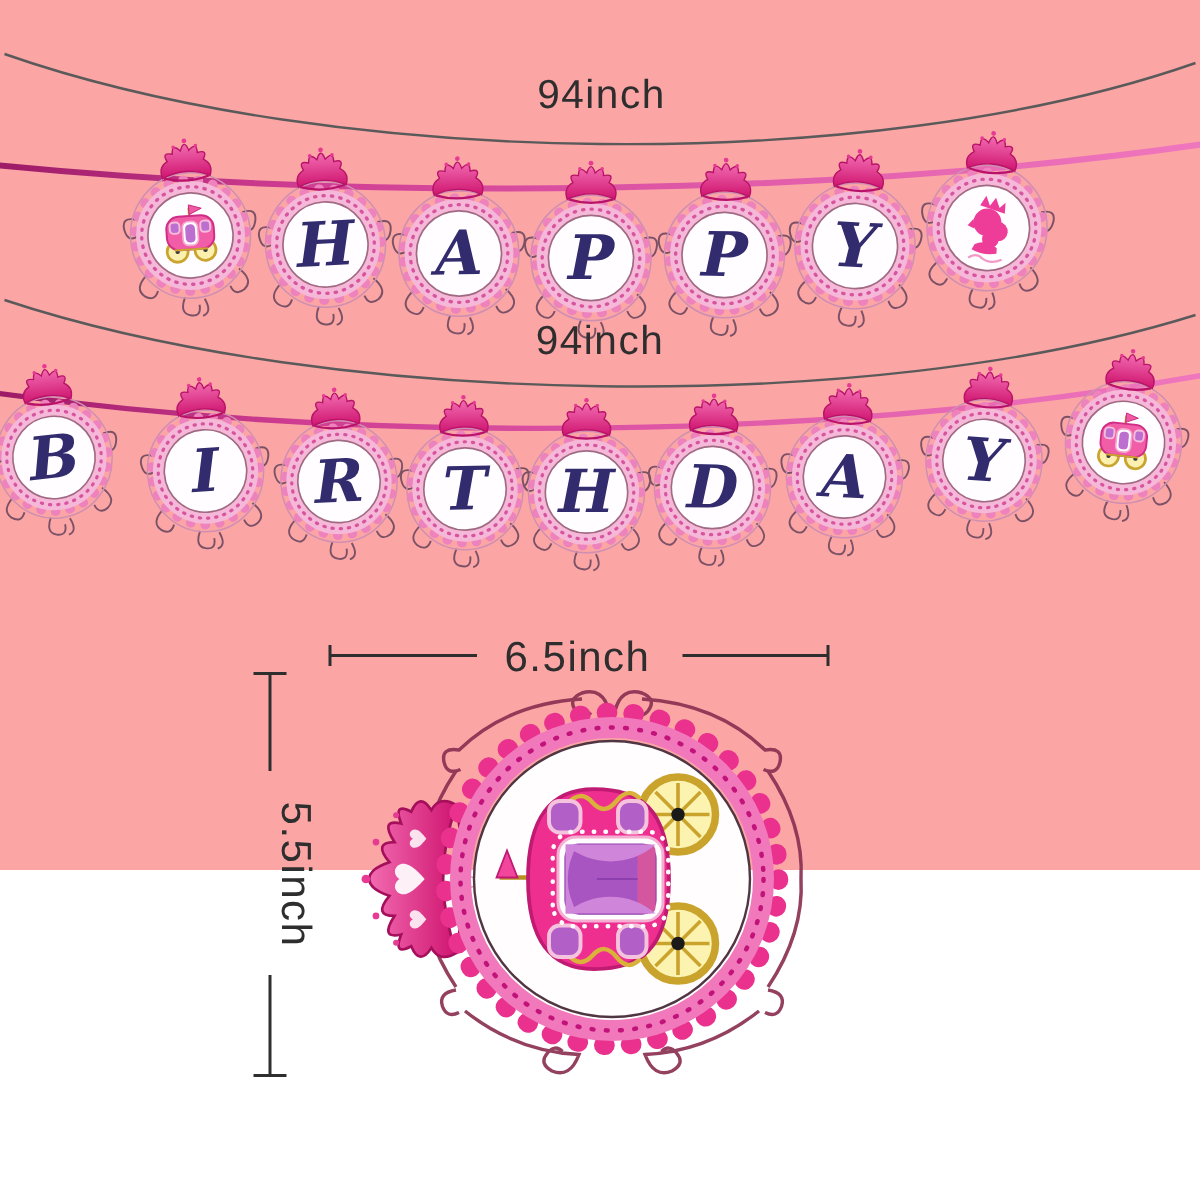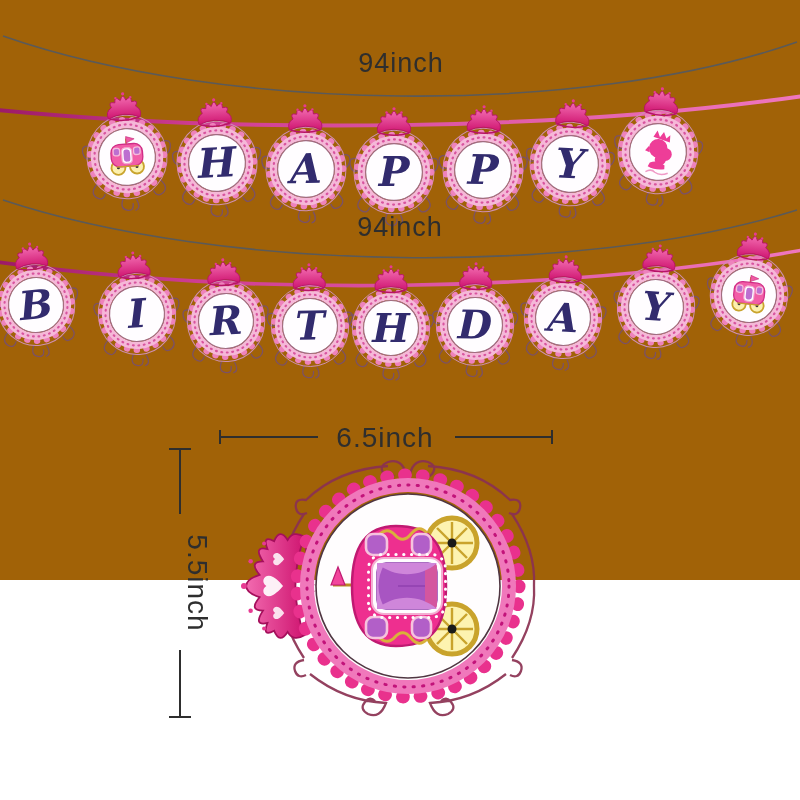--- a/index.html
+++ b/index.html
@@ -1,20 +1,20 @@
 <!DOCTYPE html>
 <html><head>
 <meta charset="utf-8">
 <style>
   html,body{margin:0;padding:0;}
   body{
     width:800px;height:800px;background:#ffffff;overflow:hidden;
     font-family:"Liberation Sans", sans-serif;
   }
-  #stage{position:relative;width:800px;height:580px;background:#a16207;}
+  #stage{position:relative;width:800px;height:580px;background:#fca5a5;}
   svg{position:absolute;left:0;top:0;}
   .dimtext{
     font-family:"Liberation Sans", sans-serif;
     fill:#2e2e2e;letter-spacing:1px;
   }
   .lettertext{
     font-family:"DejaVu Serif", serif;
     font-style:italic;font-weight:bold;fill:#322b6e;
   }
 </style>

